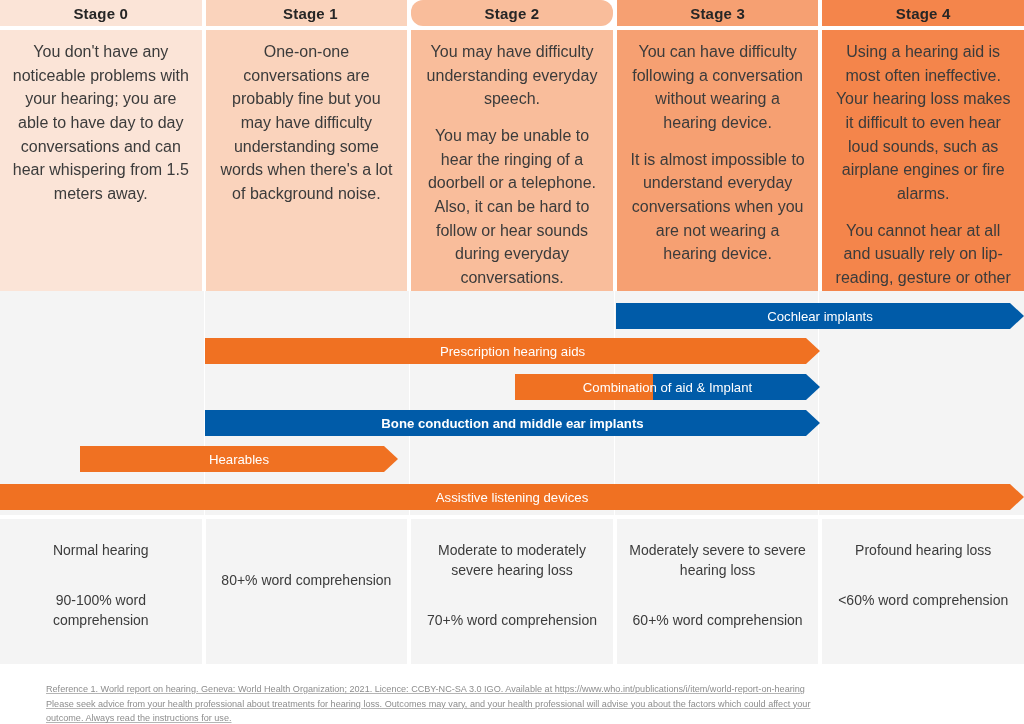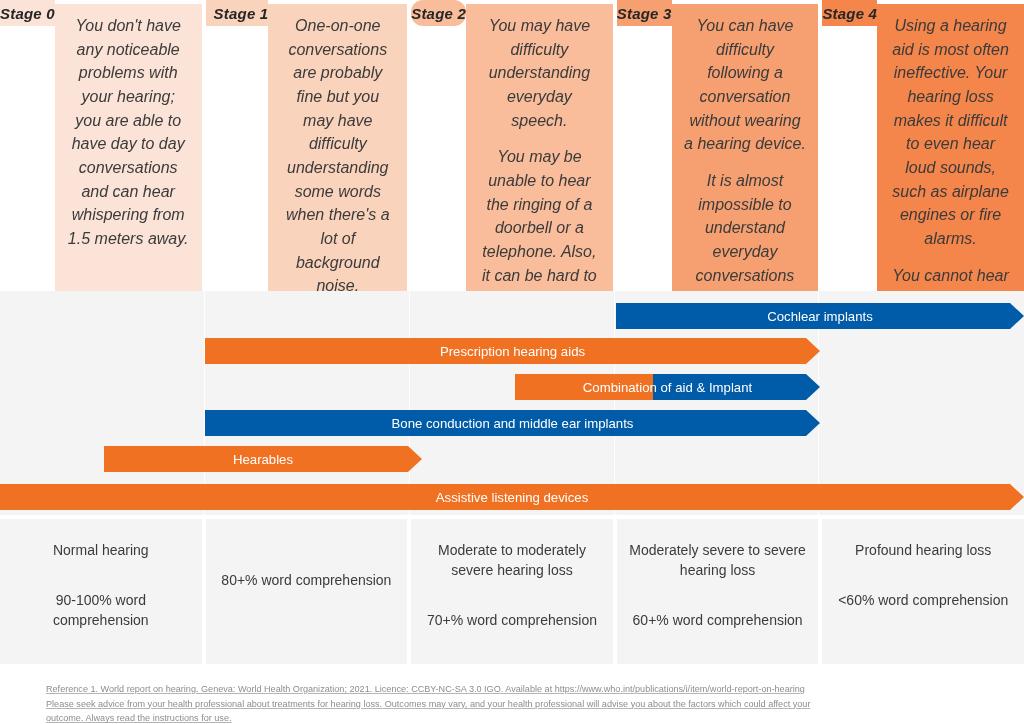--- a/index.html
+++ b/index.html
@@ -13,21 +13,21 @@
   #page { position: relative; width: 1024px; height: 724px; background:#fff; }
 
   
   .stage-grid {
     position: absolute; left: 0; top: 0;
     width: 1024px; height: 290px;
     display: grid;
     grid-template-columns: repeat(5, 1fr);
     column-gap: 4px;
   }
-  .stage-col { display: flex; flex-direction: row; height: 344px; font-style: italic; }
+  .stage-col { display: flex; flex-direction: column; height: 344px; }
   .stage-head {
     height: 26px;
     display: flex; align-items: center; justify-content: center;
     font-size: 15px; font-weight: bold; color: #262626;
     letter-spacing: .2px;
   }
   .stage-body {
     flex: 1;
     margin-top: 4px;
     padding: 10px 12px 6px;
@@ -136,24 +136,24 @@
       <div class="arrow" style="left: 616px; top: 12px; width: 408px; height: 26px; clip-path: polygon(0px 0px, 394px 0px, 408px 50%, 394px 100%, 0px 100%); background: rgb(0, 91, 168);">
         <span class="lbl">Cochlear implants</span>
       </div>
       <div class="arrow" style="left: 205px; top: 47px; width: 615px; height: 26px; clip-path: polygon(0px 0px, 601px 0px, 615px 50%, 601px 100%, 0px 100%); background: rgb(240, 113, 34);">
         <span class="lbl">Prescription hearing aids</span>
       </div>
       <div class="arrow" style="left: 515px; top: 83px; width: 305px; height: 26px; clip-path: polygon(0px 0px, 291px 0px, 305px 50%, 291px 100%, 0px 100%); background: rgb(0, 91, 168);">
         <div class="seg" style="left: 0px; width: 138px; background: rgb(240, 113, 34);"></div>
         <span class="lbl">Combination of aid &amp; Implant</span>
       </div>
-      <div class="arrow" style="left: 205px; top: 119px; width: 615px; height: 26px; clip-path: polygon(0px 0px, 601px 0px, 615px 50%, 601px 100%, 0px 100%); background: rgb(0, 91, 168);">
+      <div class="arrow" style="left: 205px; top: 119px; width: 615px; height: 26px; clip-path: polygon(0px 0px, 601px 0px, 615px 50%, 601px 100%, 0px 100%); background: rgb(0, 91, 168); font-weight: bold;">
         <span class="lbl">Bone conduction and middle ear implants</span>
       </div>
-      <div class="arrow" style="left: 104px; top: 155px; width: 318px; height: 26px; clip-path: polygon(0px 0px, 304px 0px, 318px 50%, 304px 100%, 0px 100%); background: rgb(240, 113, 34);">
+      <div class="arrow" style="left: 80px; top: 155px; width: 318px; height: 26px; clip-path: polygon(0px 0px, 304px 0px, 318px 50%, 304px 100%, 0px 100%); background: rgb(240, 113, 34);">
         <span class="lbl">Hearables</span>
       </div>
       <div class="arrow" style="left: 0px; top: 193px; width: 1024px; height: 26px; clip-path: polygon(0px 0px, 1010px 0px, 1024px 50%, 1010px 100%, 0px 100%); background: rgb(240, 113, 34);">
         <span class="lbl">Assistive listening devices</span>
       </div>
     </div>
 
   <div class="summary-grid">
       <div class="sum-col">
         <div class="title">Normal hearing</div>

